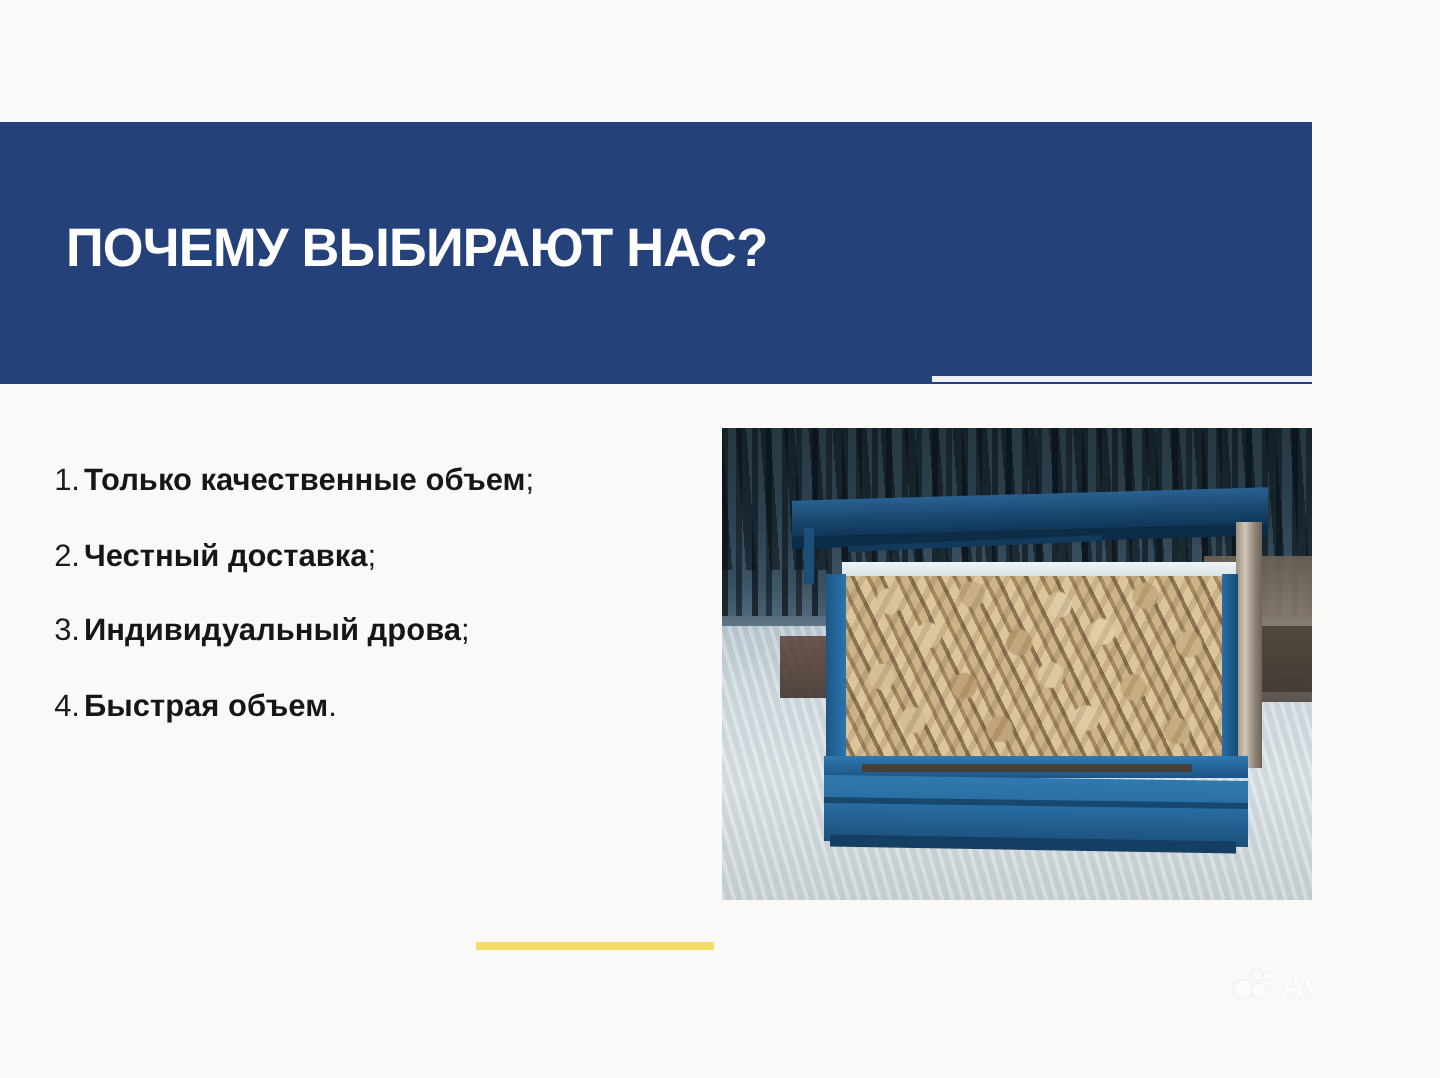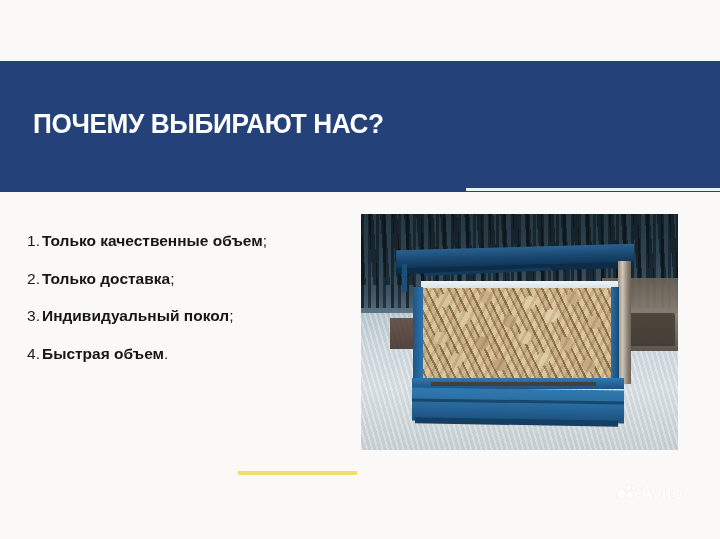--- a/index.html
+++ b/index.html
@@ -12,21 +12,21 @@
 
   body {
     background: #faf9f8;
     font-family: "Liberation Sans", "DejaVu Sans", sans-serif;
     position: relative;
   }
 
   .slide {
     position: absolute;
     inset: 0;
-    width: 720px;
+    width: 656px;
     height: 539px;
     background: #faf9f8;
     overflow: hidden;
   }
 
   
   .header-banner {
     position: absolute;
     left: 0;
     top: 61px;
@@ -400,27 +400,27 @@
   <ul class="benefits-list">
 
     <li class="benefit-item">
       <span class="benefit-num">1.</span>
       <span class="benefit-text">Только качественные объем</span>
       <span class="benefit-punct">;</span>
     </li>
 
     <li class="benefit-item">
       <span class="benefit-num">2.</span>
-      <span class="benefit-text">Только доставка</span>
+      <span class="benefit-text">Честный доставка</span>
       <span class="benefit-punct">;</span>
     </li>
 
     <li class="benefit-item">
       <span class="benefit-num">3.</span>
-      <span class="benefit-text">Индивидуальный покол</span>
+      <span class="benefit-text">Индивидуальный дрова</span>
       <span class="benefit-punct">;</span>
     </li>
 
     <li class="benefit-item">
       <span class="benefit-num">4.</span>
       <span class="benefit-text">Быстрая объем</span>
       <span class="benefit-punct">.</span>
     </li>
 
   </ul>

